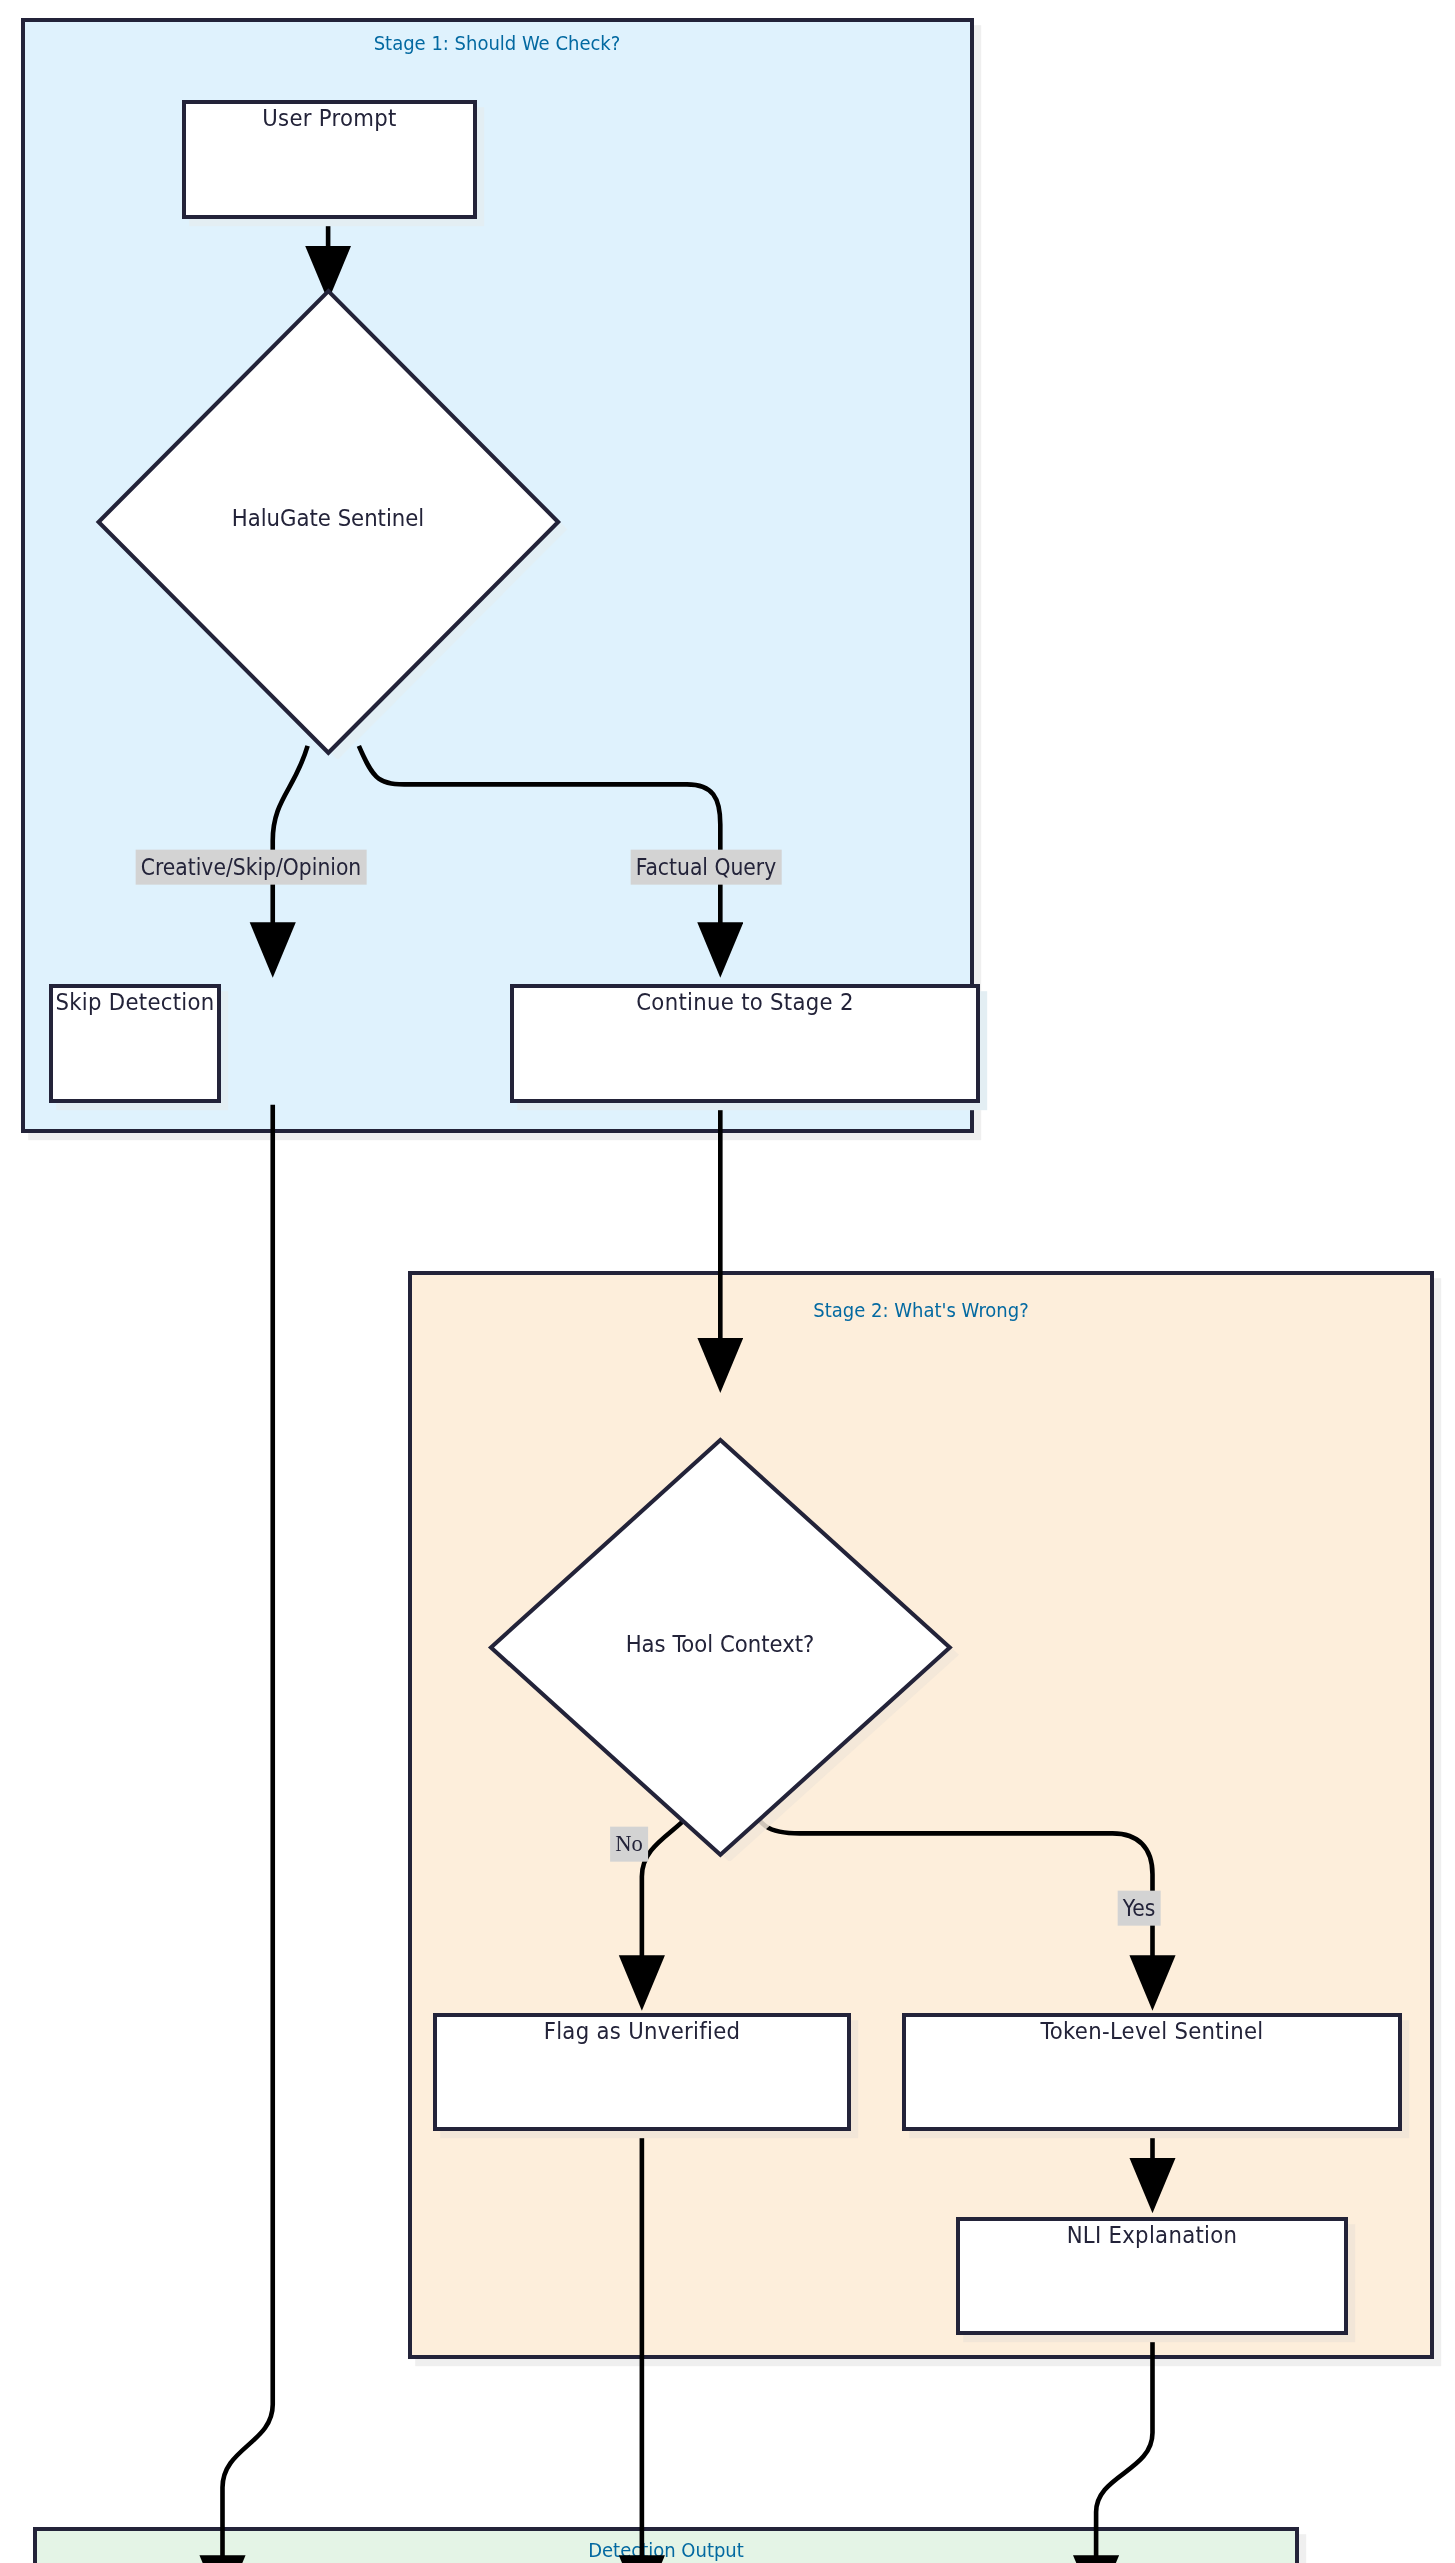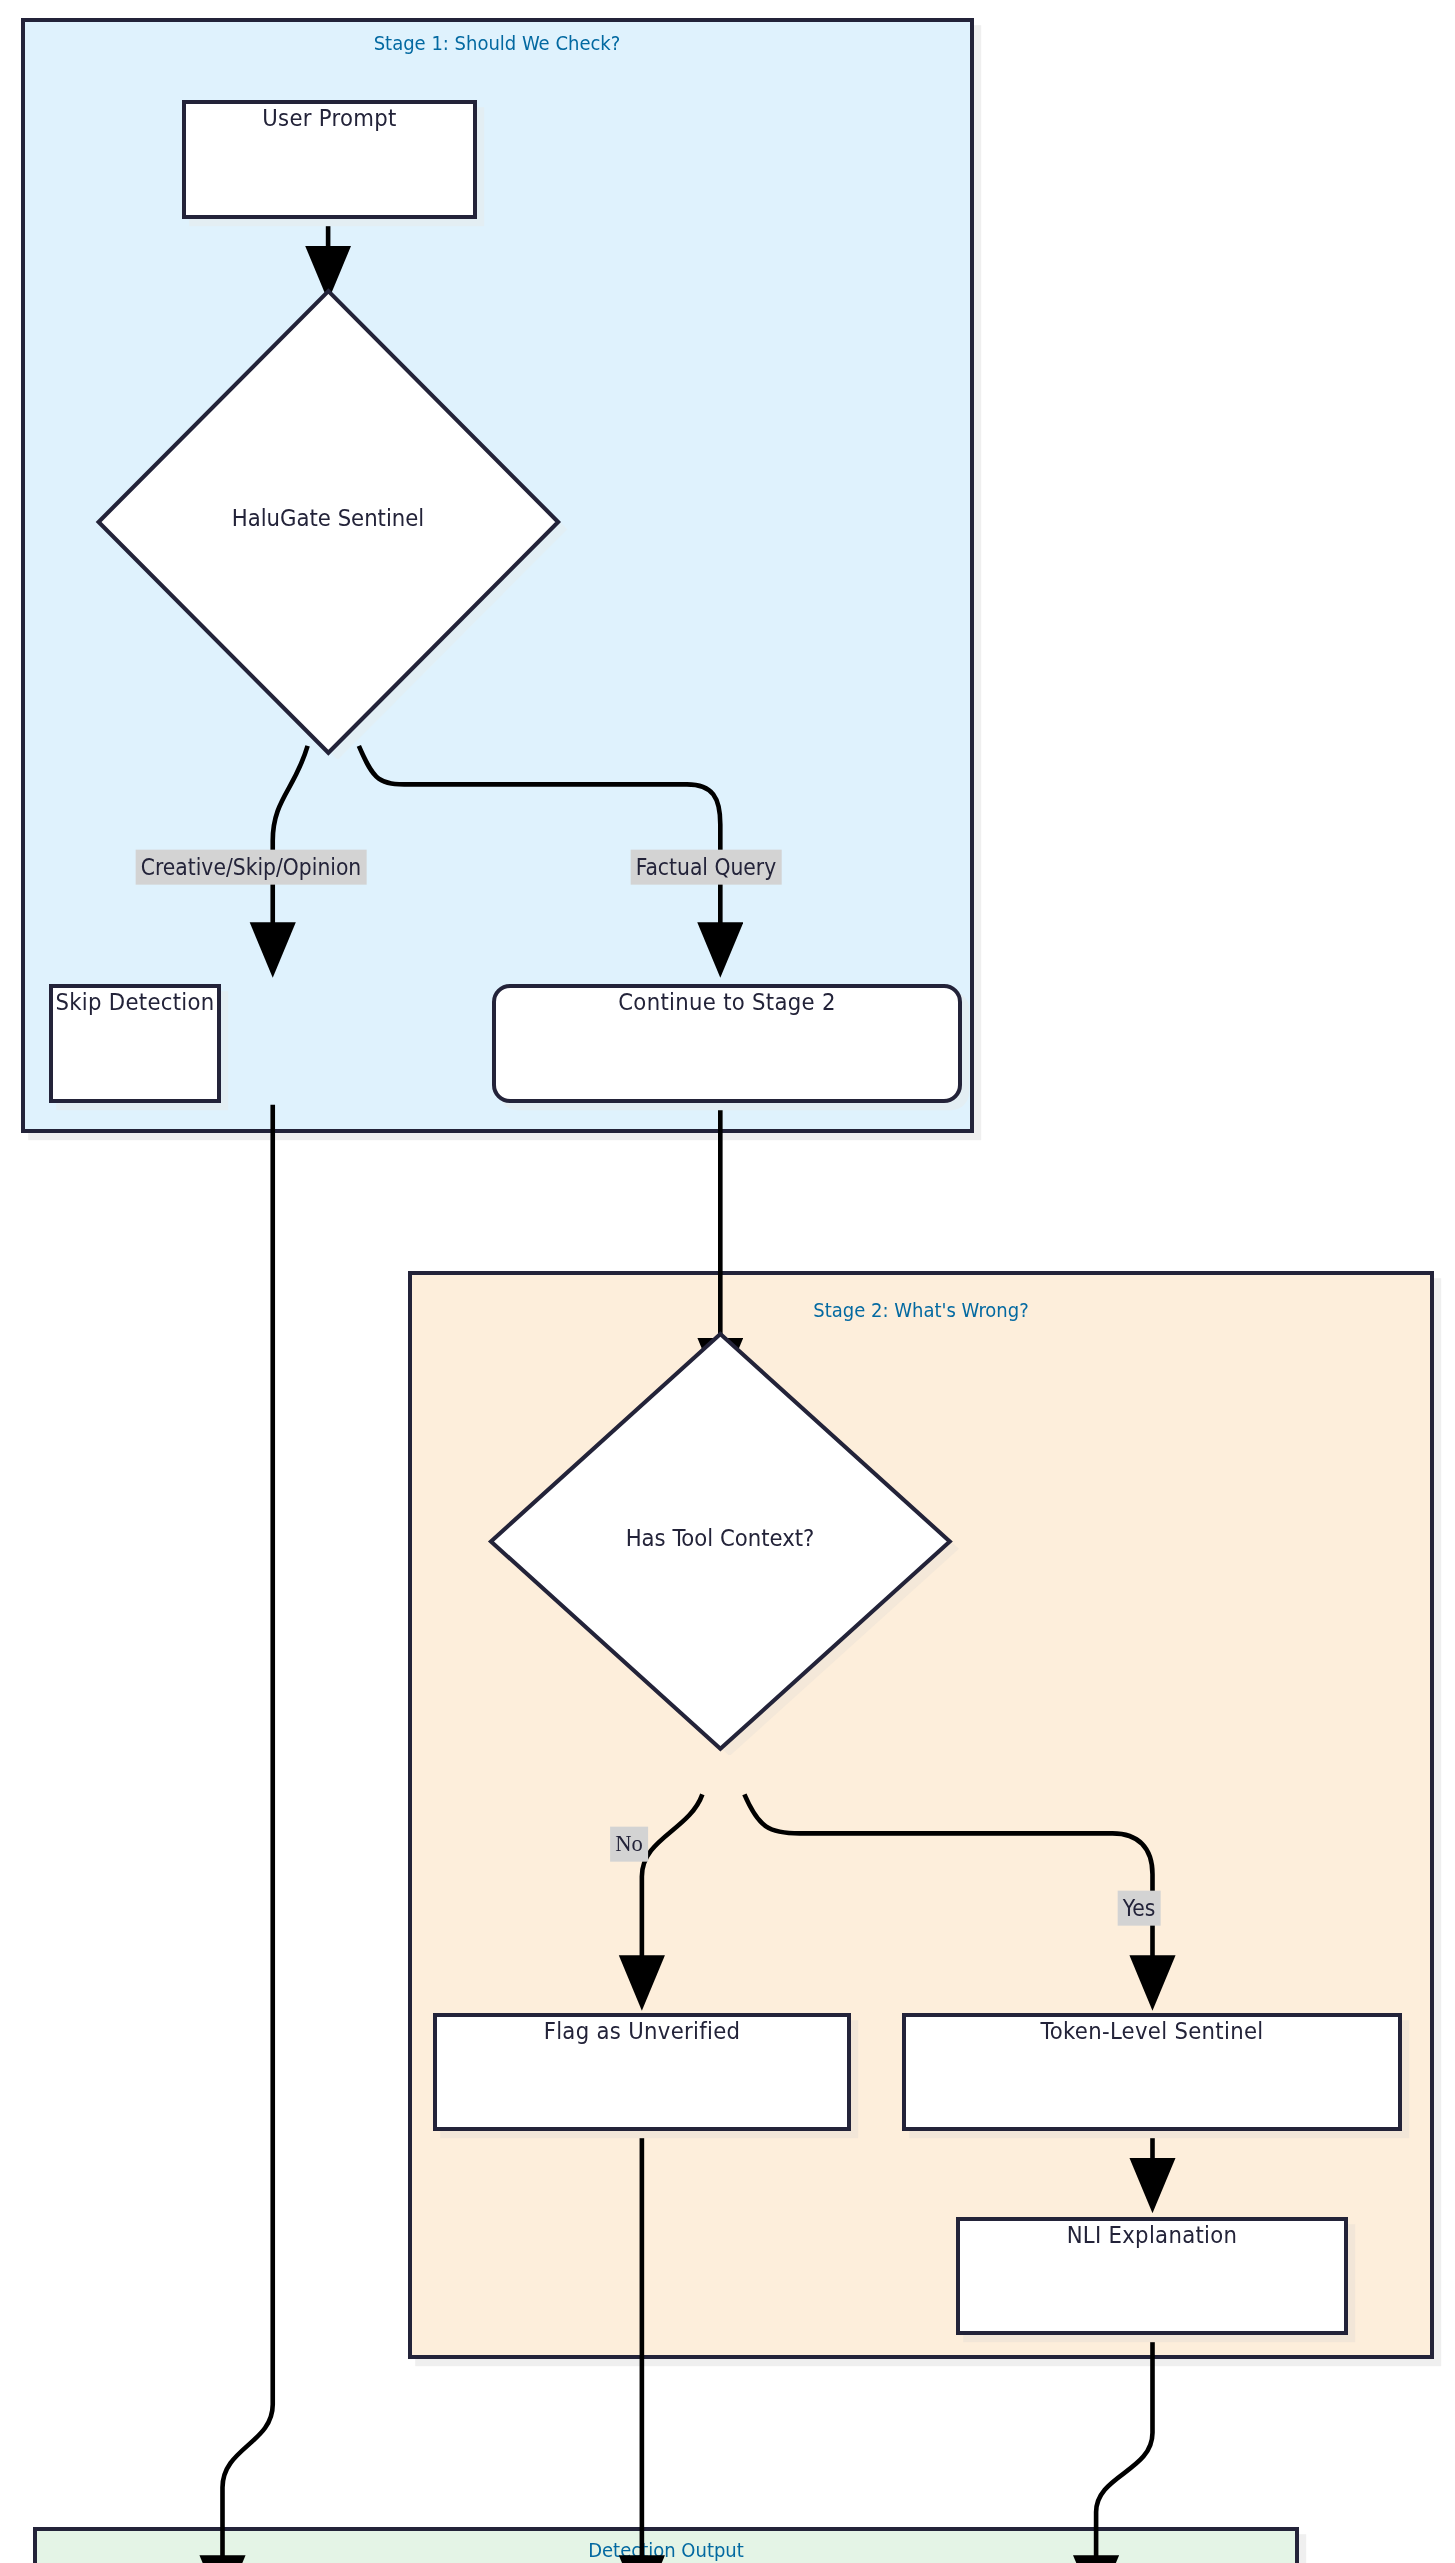--- a/index.html
+++ b/index.html
@@ -95,26 +95,26 @@
       <polygon points="455,8 903,458 455,908 7,458" fill="#ffffff" stroke="#232339" stroke-width="8"></polygon>
     </svg>
     <div class="diamond-label" style="width:466px;height:461px;">HaluGate Sentinel</div>
   </div>
 
   <div class="node" style="left:49px;top:984px;width:172px;height:119px;
               box-shadow:7.2px 7.2px 0 0 #e3eef3;">
     <span>Skip Detection</span>
   </div>
 
-  <div class="node" style="left:492px;top:984px;width:470px;height:119px;
-              box-shadow:7.2px 7.2px 0 0 #e3eef3;border-radius:18px;">
+  <div class="node" style="left:510px;top:984px;width:470px;height:119px;
+              box-shadow:7.2px 7.2px 0 0 #e3eef3;">
     <span>Continue to Stage 2</span>
   </div>
 
-  <div class="diamond-wrap" style="left:487px;top:1330px;width:466px;height:415px;text-align:center;">
+  <div class="diamond-wrap" style="left:487px;top:1436px;width:466px;height:415px;text-align:center;">
     <svg width="477" height="425" viewBox="0 0 930 830">
       <polygon points="473,22 921,427 473,832 25,427" fill="#f2e6d8" opacity="0.85"></polygon>
       <polygon points="455,8 903,413 455,818 7,413" fill="#ffffff" stroke="#232339" stroke-width="8"></polygon>
     </svg>
     <div class="diamond-label" style="width:466px;height:415px;">Has Tool Context?</div>
   </div>
 
   <div class="node" style="left:433px;top:2013px;width:418px;height:118px;
               box-shadow:7.2px 7.2px 0 0 #f2e6d8;">
     <span>Flag as Unverified</span>

